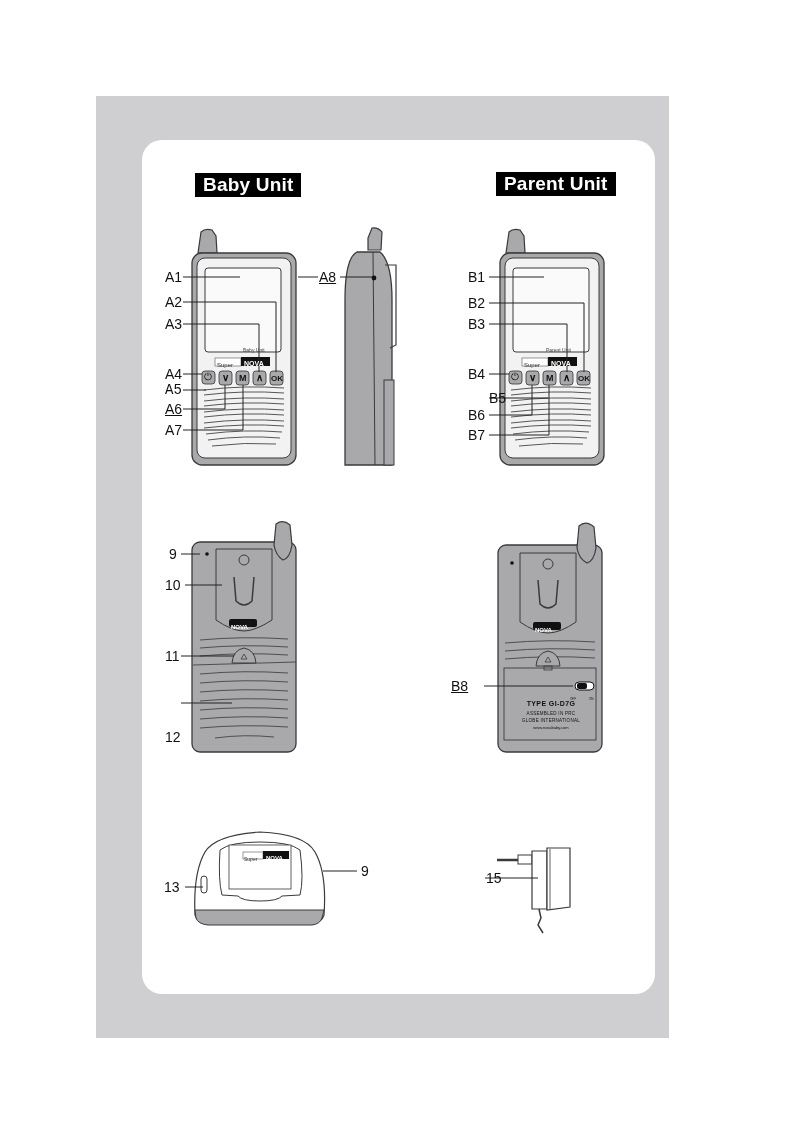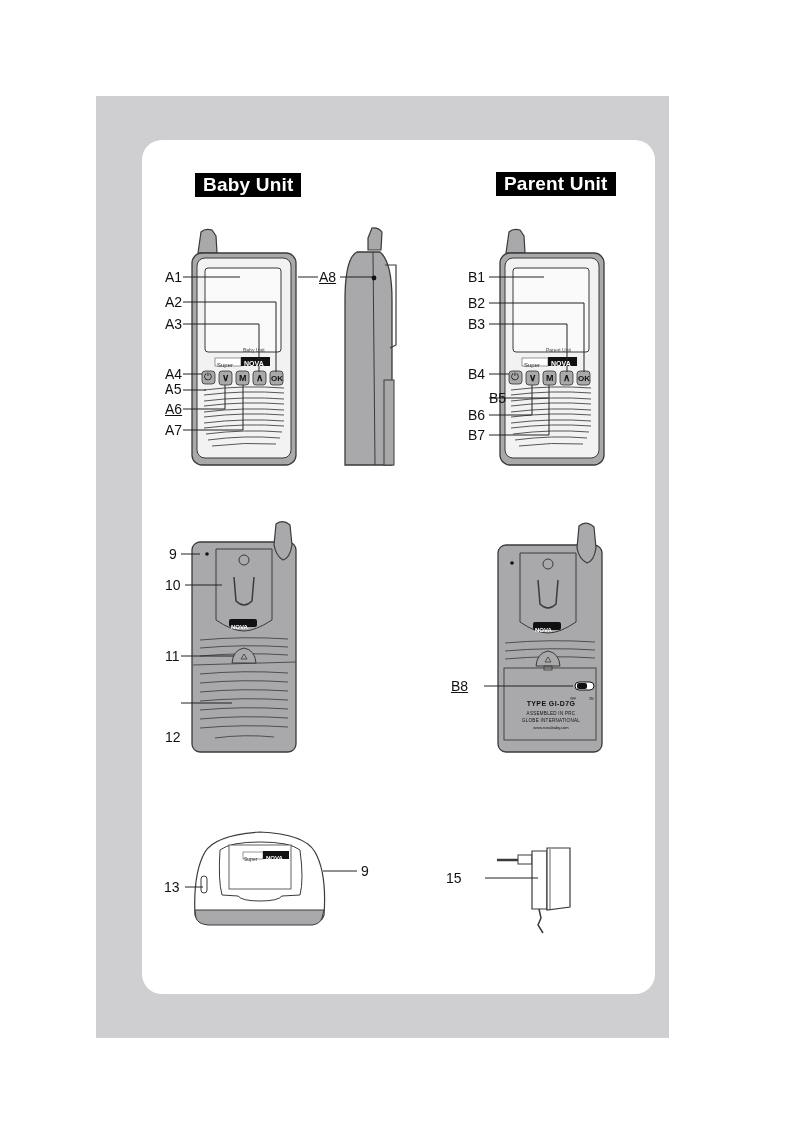--- a/index.html
+++ b/index.html
@@ -227,13 +227,13 @@
 
 <svg style="left:0;top:0;" width="802" height="1134">
   <line x1="497" y1="860" x2="518" y2="860" stroke="#3a3a3a" stroke-width="2.5"></line>
   <rect x="518" y="855" width="14" height="9" fill="#fff" stroke="#3a3a3a" stroke-width="1"></rect>
   <path d="M532 851 L547 851 L547 909 L532 909 Z" fill="#fff" stroke="#3a3a3a" stroke-width="1.2"></path>
   <path d="M547 848 L570 848 L570 907 L547 910 Z" fill="#fff" stroke="#3a3a3a" stroke-width="1.2"></path>
   <line x1="550" y1="849" x2="550" y2="909" stroke="#3a3a3a" stroke-width="0.8"></line>
   <path d="M539 909 L541 918 L538 925 L543 933" fill="none" stroke="#3a3a3a" stroke-width="1.5"></path>
   <line x1="485" y1="878" x2="538" y2="878" stroke="#222" stroke-width="1"></line>
 </svg>
-<div class="lbl" style="left:446px;top:871px;">15</div>
+<div class="lbl" style="left:486px;top:871px;">15</div>
 
 </body></html>

